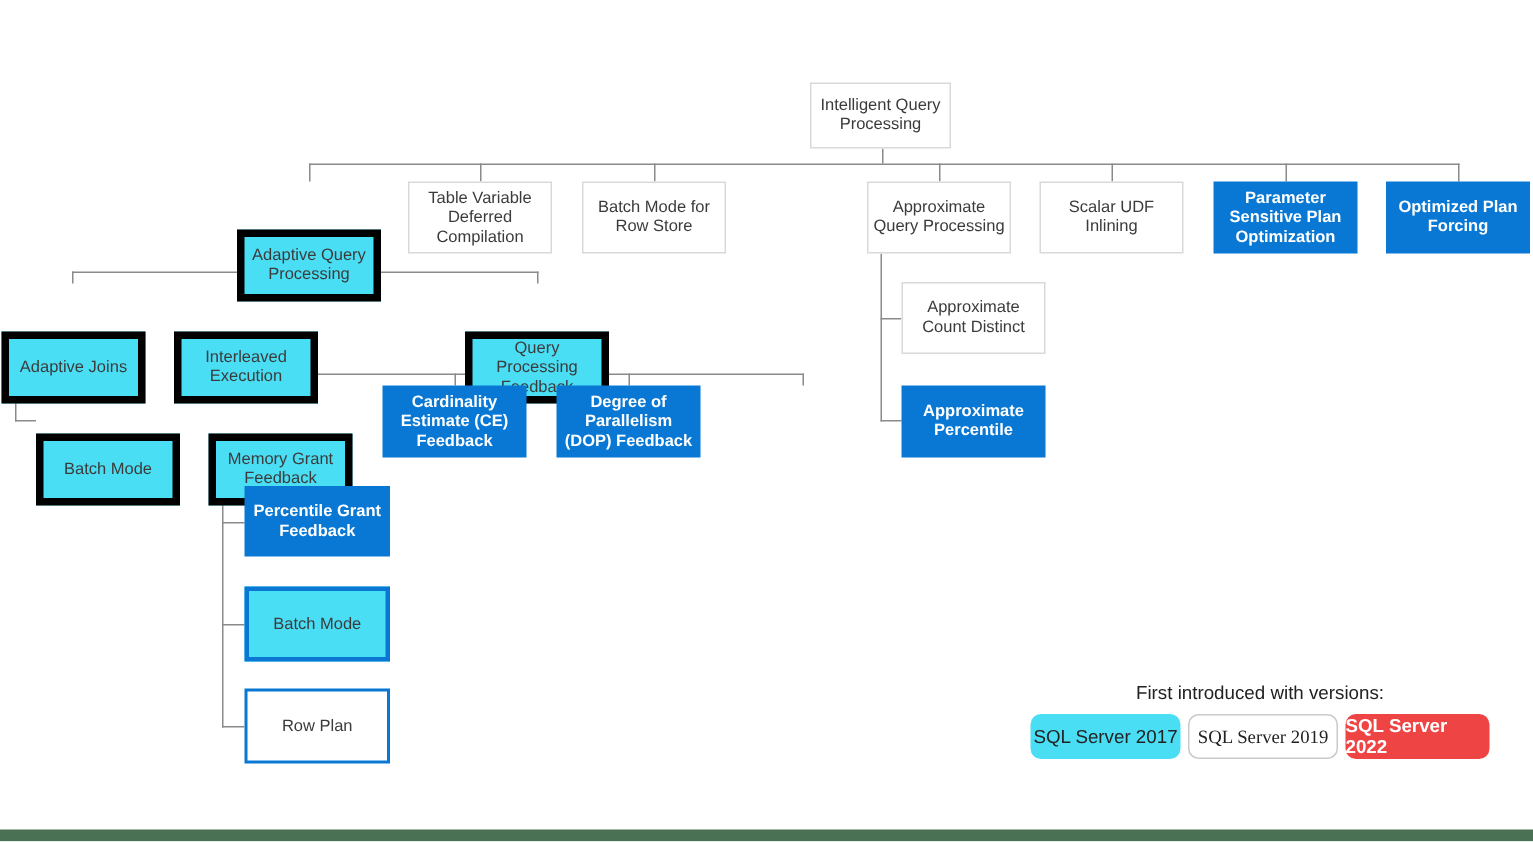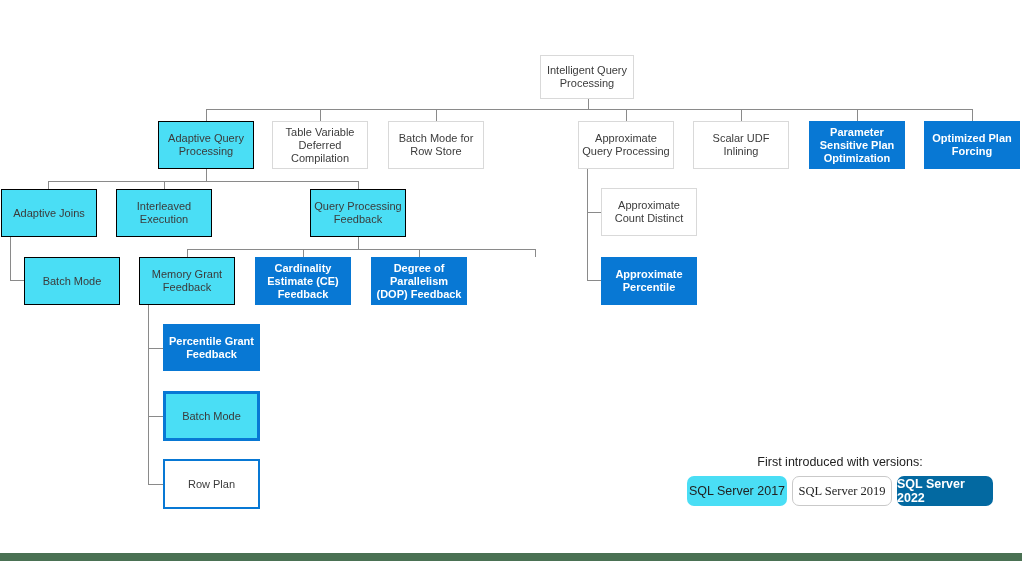--- a/index.html
+++ b/index.html
@@ -7,36 +7,36 @@
     position:relative;width:1022px;height:561px;background:#ffffff;overflow:hidden;
     font-family:"Liberation Sans",sans-serif;
   }
   .node{
     position:absolute;box-sizing:border-box;
     display:flex;align-items:center;justify-content:center;text-align:center;
     font-size:11px;line-height:13px;padding:2px 3px;color:#3b3b3b;
     width:96px;height:48px;
   }
   .white{background:#ffffff;border:1px solid #d9d9d9;}
-  .cyan{background:#4adef5;border:1px solid #000000;}
+  .cyan{background:#4adef5;border:5px solid #000000;margin-top:32px;}
   .blue{background:#0878d4;color:#ffffff;font-weight:bold;}
   .cyan-outline{background:#4adef5;border:3px solid #0878d4;}
   .white-outline{background:#ffffff;border:2px solid #0878d4;}
   .ln{position:absolute;background:#8a8a8a;}
   .legend-title{
     position:absolute;left:687px;top:455px;width:306px;text-align:center;
     font-size:12.5px;color:#222;
   }
   .pill{
     position:absolute;top:476px;height:30px;box-sizing:border-box;border-radius:7px;
     display:flex;align-items:center;justify-content:center;font-size:12.5px;color:#222;
   }
   .pill-2017{left:687px;width:100px;background:#4adef5;}
   .pill-2019{left:792px;width:100px;background:#ffffff;border:1px solid #c9c9c9;font-family:Liberation Serif, serif;}
-  .pill-2022{left:897px;width:96px;background:#0369a1;color:#ffffff;font-weight:bold;}
+  .pill-2022{left:897px;width:96px;background:#ef4444;color:#ffffff;font-weight:bold;}
   .bottom-bar{position:absolute;left:0;top:553px;width:1022px;height:8px;background:#4a7153;}
 </style>
 </head>
 <body>
 
 <div id="stage">
 
   <div class="ln" style="left:588px;top:99px;width:1px;height:10px"></div>
   <div class="ln" style="left:206px;top:109px;width:767px;height:1px"></div>
   <div class="ln" style="left:206px;top:109px;width:1px;height:12px"></div>

